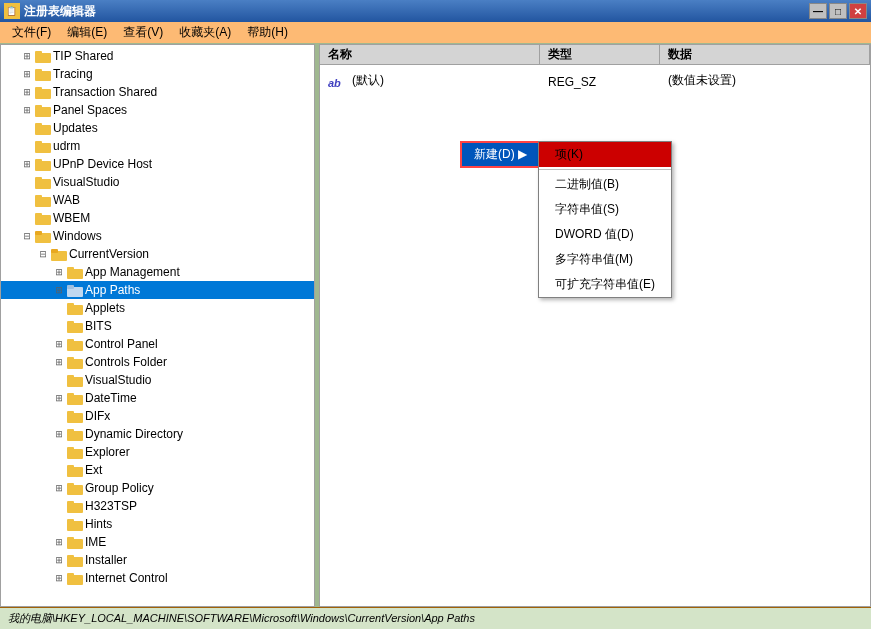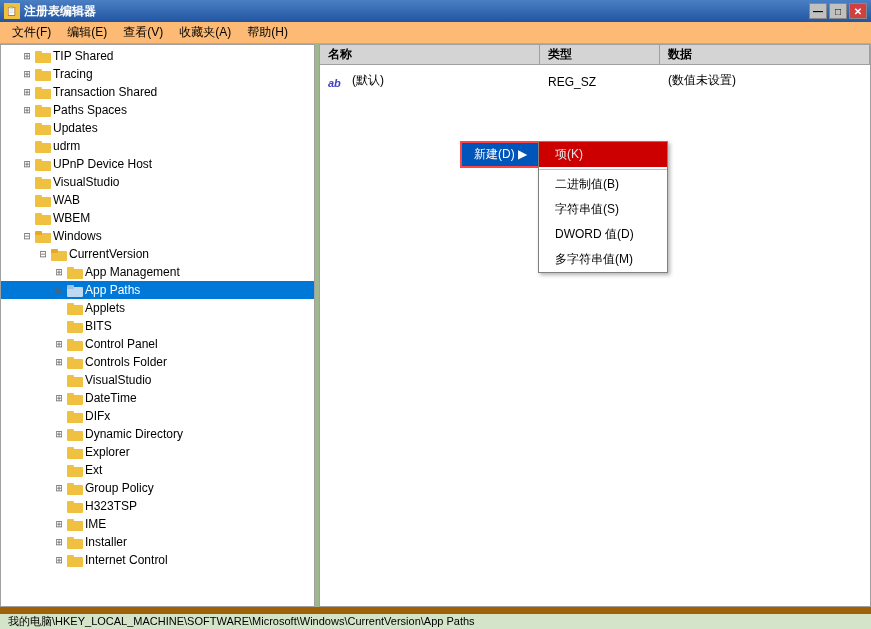--- a/index.html
+++ b/index.html
@@ -222,37 +222,38 @@
       left: 78px;
     }
     .ctx-item {
       padding: 4px 16px;
       font-size: 12px;
       cursor: pointer;
       white-space: nowrap;
     }
     .ctx-item.highlighted {
       background: #cc0000;
-      color: #e5e5e5;
+      color: #000000;
     }
     .ctx-separator {
       height: 1px;
       background: #c0c0c0;
       margin: 2px 0;
     }
 
     
     .status-bar {
       height: 22px;
       background: #d4e4c8;
-      border-top: 7px solid #a16207;
-      display: flex;
-      align-items: flex-start;
+      border-top: 1px solid #a16207;
+      display: flex;
+      align-items: center;
       padding: 0 8px;
       font-size: 11px;
+      font-style: italic;
     }
   </style>
 </head>
 <body>
 
 <div class="title-bar">
   <div class="title-bar-left">
     <div class="title-icon">📋</div>
     <span>注册表编辑器</span>
   </div>
@@ -311,21 +312,21 @@
 
 
       <div class="tree-item indent-1">
         <div class="expand-btn">⊞</div>
         <div class="folder-icon">
           <svg viewBox="0 0 16 14">
               <rect x="0" y="4" width="16" height="10" rx="1" fill="#f0c040"></rect>
               <rect x="0" y="2" width="7" height="4" rx="1" fill="#f0c040"></rect>
             </svg>
         </div>
-        <span class="tree-label">Paths Spaces</span>
+        <span class="tree-label">Panel Spaces</span>
       </div>
 
       <div class="tree-item indent-1">
         <div class="expand-btn" style="visibility:hidden">⊞</div>
         <div class="folder-icon">
           <svg viewBox="0 0 16 14">
               <rect x="0" y="4" width="16" height="10" rx="1" fill="#f0c040"></rect>
               <rect x="0" y="2" width="7" height="4" rx="1" fill="#f0c040"></rect>
             </svg>
         </div>
@@ -556,20 +557,30 @@
         <div class="expand-btn" style="visibility:hidden">⊞</div>
         <div class="folder-icon">
           <svg viewBox="0 0 16 14">
               <rect x="0" y="4" width="16" height="10" rx="1" fill="#f0c040"></rect>
               <rect x="0" y="2" width="7" height="4" rx="1" fill="#f0c040"></rect>
             </svg>
         </div>
         <span class="tree-label">H323TSP</span>
       </div>
 
+      <div class="tree-item indent-3">
+        <div class="expand-btn" style="visibility:hidden">⊞</div>
+        <div class="folder-icon">
+          <svg viewBox="0 0 16 14">
+              <rect x="0" y="4" width="16" height="10" rx="1" fill="#f0c040"></rect>
+              <rect x="0" y="2" width="7" height="4" rx="1" fill="#f0c040"></rect>
+            </svg>
+        </div>
+        <span class="tree-label">Hints</span>
+      </div>
 
       <div class="tree-item indent-3">
         <div class="expand-btn">⊞</div>
         <div class="folder-icon">
           <svg viewBox="0 0 16 14">
               <rect x="0" y="4" width="16" height="10" rx="1" fill="#f0c040"></rect>
               <rect x="0" y="2" width="7" height="4" rx="1" fill="#f0c040"></rect>
             </svg>
         </div>
         <span class="tree-label">IME</span>
@@ -628,20 +639,21 @@
         <div class="new-submenu-trigger">
           <span>新建(D) ▶</span>
         </div>
         <div class="context-menu">
           <div class="ctx-item highlighted">项(K)</div>
           <div class="ctx-separator"></div>
           <div class="ctx-item">二进制值(B)</div>
           <div class="ctx-item">字符串值(S)</div>
           <div class="ctx-item">DWORD 值(D)</div>
           <div class="ctx-item">多字符串值(M)</div>
+          <div class="ctx-item">可扩充字符串值(E)</div>
         </div>
       </div>
     </div>
 
   </div>
 </div>
 
 <div class="status-bar">
   <span>我的电脑\HKEY_LOCAL_MACHINE\SOFTWARE\Microsoft\Windows\CurrentVersion\App Paths</span>
 </div>

